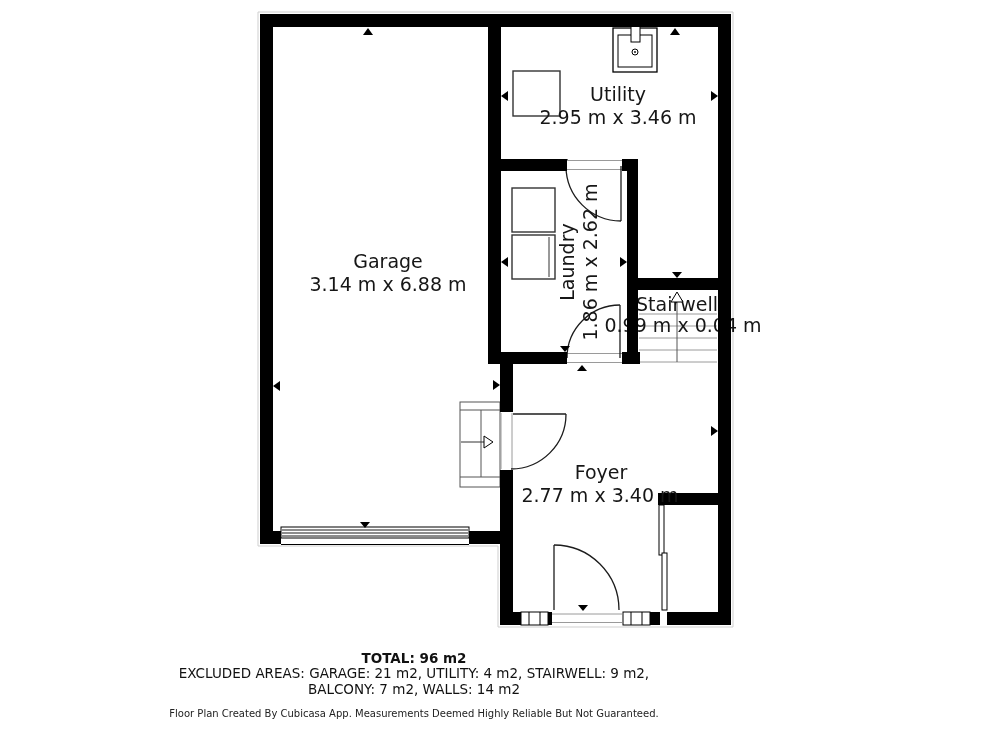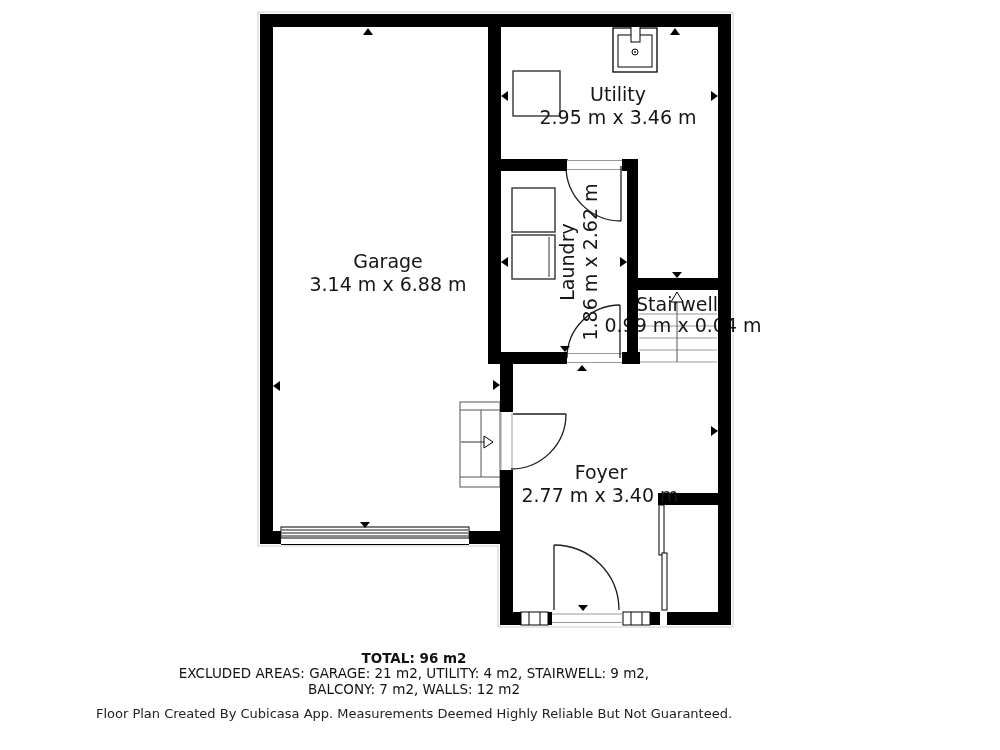--- a/index.html
+++ b/index.html
@@ -10,21 +10,21 @@
   .wall{fill:#000;}
   .thin{stroke:#9a9a9a;stroke-width:1;fill:none;}
   .mid{stroke:#555;stroke-width:1;fill:none;}
   .dark{stroke:#1c1c1c;stroke-width:1.3;fill:none;}
   .appliance{fill:#fff;stroke:#333;stroke-width:1.4;}
   .marker{fill:#000;stroke:none;}
   .open-marker{fill:#fff;stroke:#000;stroke-width:1;}
   #summary{position:absolute;left:0;top:651px;width:796px;text-align:center;margin-left:16px;}
   #summary p{margin:0;font-size:13.5px;line-height:15.4px;color:#111;}
   #summary .total{font-weight:bold;}
-  #summary .disclaimer{margin-top:9px;font-size:13px;color:#222;}
+  #summary .disclaimer{margin-top:9px;font-size:10px;color:#222;}
 </style>
 </head>
 <body>
 
 <div id="screen">
 
 <svg id="planSvg" width="1000" height="750" viewBox="0 0 1000 750">
 
   <path d="M258 12 H733 V627 H498 V546 H258 Z" fill="none" stroke="#cfcfcf" stroke-width="1"></path>
 
@@ -169,17 +169,17 @@
     <text class="room-label" text-anchor="middle" transform="translate(597,262) rotate(-90)">1.86 m x 2.62 m</text>
 
     <text class="room-label" text-anchor="middle" x="601" y="479">Foyer</text>
     <text class="room-label" text-anchor="middle" x="600" y="502">2.77 m x 3.40 m</text>
   </g>
 </svg>
 
   <div id="summary">
     <p class="total">TOTAL: 96 m2</p>
     <p>EXCLUDED AREAS: GARAGE: 21 m2, UTILITY: 4 m2, STAIRWELL: 9 m2,</p>
-    <p>BALCONY: 7 m2, WALLS: 12 m2</p>
+    <p>BALCONY: 7 m2, WALLS: 14 m2</p>
     <p class="disclaimer">Floor Plan Created By Cubicasa App. Measurements Deemed Highly Reliable But Not Guaranteed.</p>
   </div>
 
 </div>
 
 </body></html>

